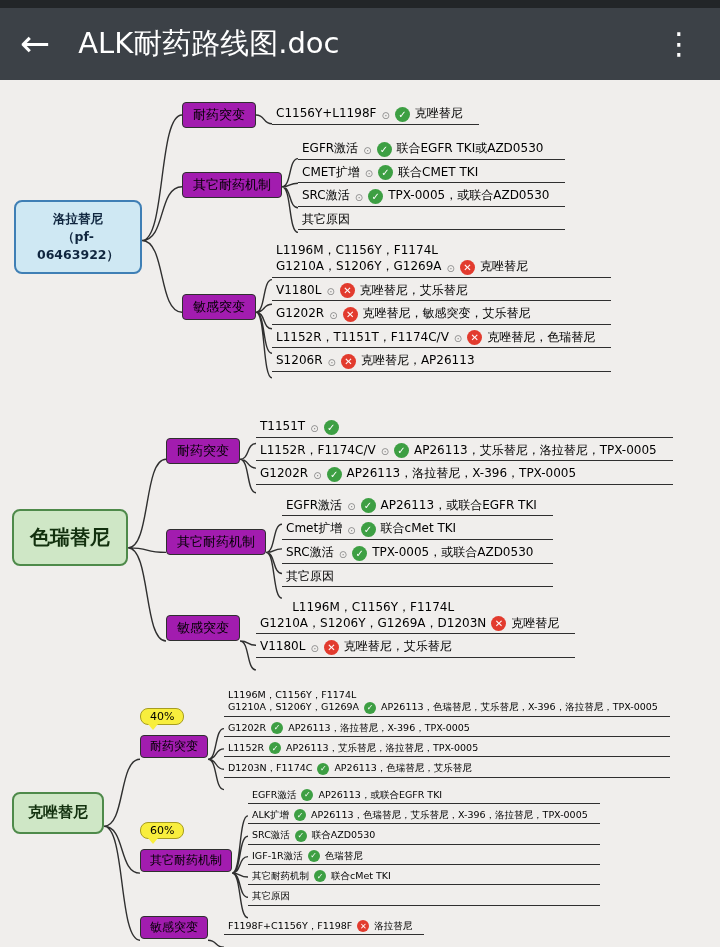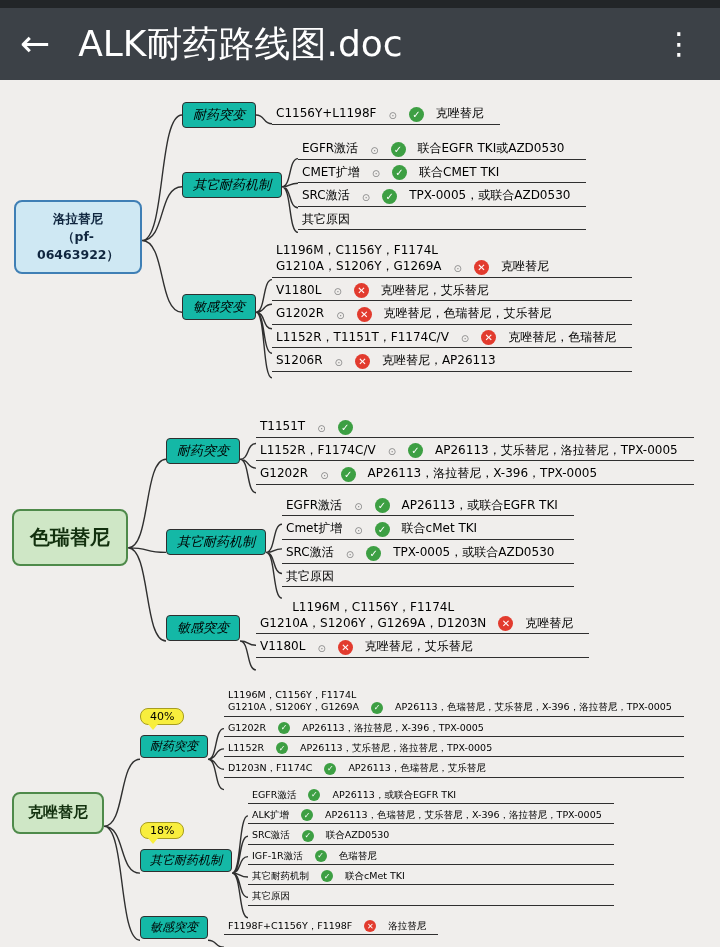--- a/index.html
+++ b/index.html
@@ -9,21 +9,21 @@
     background: #f0eeec;
     overflow: hidden;
     position: relative;
   }
   .statusbar { height: 8px; background: #222528; }
   .appbar {
     height: 72px; background: #3c4147; color: #fff;
     display: flex; align-items: center; padding: 0 20px; gap: 28px;
   }
   .appbar .back { font-size: 36px; line-height: 1; cursor: pointer; }
-  .appbar .title { font-size: 36px; flex: 1; white-space: nowrap; overflow: hidden; }
+  .appbar .title { font-size: 29px; flex: 1; white-space: nowrap; overflow: hidden; }
   .appbar .menu { font-size: 30px; line-height: 1; cursor: pointer; padding: 0 6px; }
 
   #map { position: relative; height: 867px; padding-top: 22px; }
   #wires { position: absolute; left: 0; top: 0; width: 720px; height: 867px; pointer-events: none; }
 
   .section { position: relative; display: flex; align-items: center; }
   .topic {
     border-radius: 8px; text-align: center; font-weight: bold;
     position: relative; z-index: 2; white-space: pre-line; line-height: 1.45;
   }
@@ -36,26 +36,26 @@
   .note {
     background: var(--note-yellow); border: 1px solid #a79d20; border-radius: 8px;
     padding: 1px 9px; font-size: 11px; margin-bottom: 10px; position: relative; z-index: 2;
   }
   .note:after {
     content: ""; position: absolute; left: 7px; bottom: -6px;
     border-left: 5px solid transparent; border-right: 5px solid transparent;
     border-top: 6px solid var(--note-yellow);
   }
   .branch-label {
-    background: #14b8a6; border: 1.8px solid #2f2f2f; border-radius: 4px;
-    padding: 3px 10px; white-space: nowrap; position: relative; z-index: 2; font-style: italic;
+    background: #a21caf; border: 1.8px solid #2f2f2f; border-radius: 4px;
+    padding: 3px 10px; white-space: nowrap; position: relative; z-index: 2;
   }
   .leaves { display: flex; flex-direction: column; }
   .leaf {
-    display: flex; align-items: flex-end; gap: 12px;
+    display: flex; align-items: flex-end; gap: 5px;
     border-bottom: 1.6px solid #2f2f2f;
     padding: 1px 16px 2px 4px; white-space: nowrap; position: relative; z-index: 1;
   }
   .leaf + .leaf { margin-top: 4px; }
   .mutation { white-space: pre-line; line-height: 1.3; }
   .dot { color: #8a8a8a; line-height: 1.2; }
   .badge {
     display: inline-flex; align-items: center; justify-content: center;
     border-radius: 50%; color: #fff; flex: 0 0 auto; font-weight: bold;
   }
@@ -166,21 +166,21 @@
             <div class="leaf">
               <span class="mutation">V1180L</span>
               <span class="dot">⊙</span>
               <span class="badge cross">✕</span>
               <span class="treatment">克唑替尼，艾乐替尼</span>
             </div>
             <div class="leaf">
               <span class="mutation">G1202R</span>
               <span class="dot">⊙</span>
               <span class="badge cross">✕</span>
-              <span class="treatment">克唑替尼，色瑞替尼，艾乐替尼</span>
+              <span class="treatment">克唑替尼，敏感突变，艾乐替尼</span>
             </div>
             <div class="leaf">
               <span class="mutation">L1152R，T1151T，F1174C/V</span>
               <span class="dot">⊙</span>
               <span class="badge cross">✕</span>
               <span class="treatment">克唑替尼，色瑞替尼</span>
             </div>
             <div class="leaf">
               <span class="mutation">S1206R</span>
               <span class="dot">⊙</span>
@@ -294,21 +294,21 @@
             </div>
             <div class="leaf">
               <span class="mutation">D1203N，F1174C</span>
               <span class="badge check">✓</span>
               <span class="treatment">AP26113，色瑞替尼，艾乐替尼</span>
             </div>
           </div>
         </div>
         <div class="branch">
           <div class="labelcol">
-            <div class="note">18%</div>
+            <div class="note">60%</div>
             <div class="branch-label">其它耐药机制</div>
           </div>
           <div class="leaves">
             <div class="leaf">
               <span class="mutation">EGFR激活</span>
               <span class="badge check">✓</span>
               <span class="treatment">AP26113，或联合EGFR TKI</span>
             </div>
             <div class="leaf">
               <span class="mutation">ALK扩增</span>

